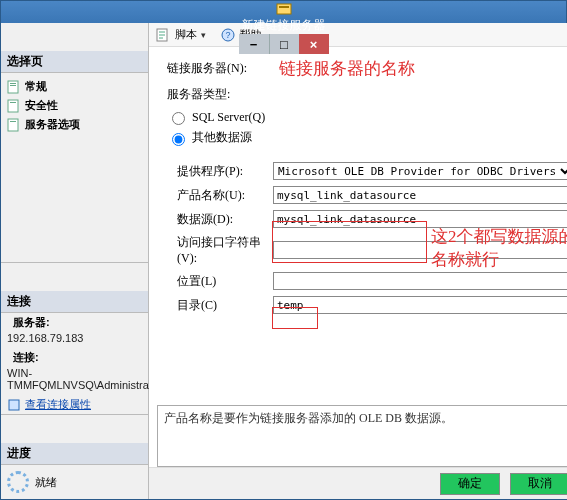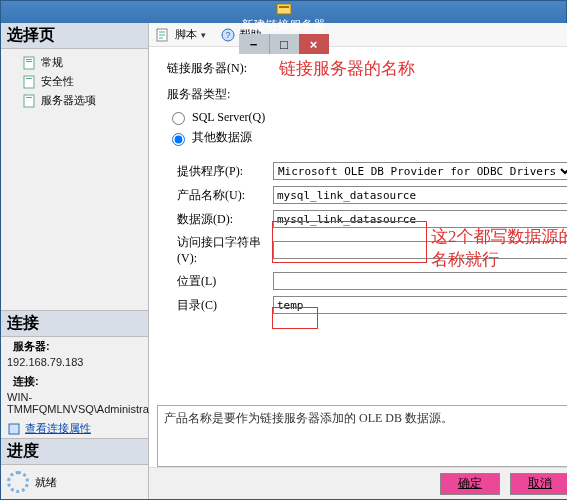--- a/index.html
+++ b/index.html
@@ -9,22 +9,22 @@
   .titlebar-icon { width: 16px; height: 16px; margin: 0 6px; display: inline-block; }
   .titlebar-icon svg { width: 16px; height: 16px; }
   .title-text { flex: 1; text-align: center; }
   .winbtns { display: flex; }
   .winbtn { width: 30px; height: 20px; display: flex; align-items: center; justify-content: center; font-size: 13px; font-weight: bold; cursor: pointer; }
   .winbtn.min { background: #c0c8d0; color: #000; }
   .winbtn.max { background: #c0c8d0; color: #000; border-left: 1px solid #9aa; }
   .winbtn.close { background: #c75050; color: #fff; }
   .body { flex: 1; display: flex; min-height: 0; }
   .sidebar { width: 148px; background: #f0f0f0; border-right: 1px solid #bbb; display: flex; flex-direction: column; }
-  .section-head { background: #d8dee8; font-size: 16px; font-weight: bold; padding: 2px 6px; border-bottom: 1px solid #bbb; }
-  .side-items { padding: 4px 16px; }
+  .section-head { background: #d8dee8; font-size: 12px; font-weight: bold; padding: 2px 6px; border-bottom: 1px solid #bbb; margin-top: 28px; }
+  .side-items { padding: 4px 0; font-weight: bold; }
   .side-item { display: flex; align-items: center; padding: 2px 6px; gap: 4px; cursor: pointer; }
   .side-icon { width: 14px; height: 14px; display: inline-block; }
   .side-icon svg { width: 14px; height: 14px; }
   .side-spacer { flex: 1; }
   .conn-box { border-top: 1px solid #bbb; }
   .conn-label { font-weight: bold; padding: 2px 12px; }
   .conn-val { padding: 0 6px 4px 6px; color: #222; }
   .link { color: #0645ad; text-decoration: underline; cursor: pointer; display: flex; align-items: center; gap: 4px; padding: 2px 6px; }
   .progress-box { border-top: 1px solid #bbb; }
   .prog-row { display: flex; align-items: center; gap: 6px; padding: 6px; }
@@ -39,21 +39,21 @@
   .lbl { width: 110px; text-align: left; padding-left: 10px; }
   .lbl-indent { width: 110px; text-align: left; padding-left: 20px; }
   .input { flex: 1; border: 1px solid #888; height: 18px; padding: 0 3px; font-size: 11px; font-family: monospace, SimSun; background: #fff; }
   .select { flex: 1; border: 1px solid #888; height: 18px; font-size: 11px; font-family: monospace, SimSun; background: #fff; }
   .radio-group { padding-left: 10px; display: flex; flex-direction: column; gap: 4px; }
   .radio-row { display: flex; align-items: center; gap: 4px; }
   .ann-red { color: #e03030; font-size: 17px; position: absolute; }
   .red-box { border: 1px solid #e03030; position: absolute; pointer-events: none; }
   .msg-box { border: 1px solid #aaa; margin: 0 8px; height: 62px; padding: 4px 6px; font-family: SimSun, serif; font-size: 12px; color: #333; overflow: hidden; }
   .footer { height: 32px; display: flex; align-items: center; justify-content: flex-end; gap: 10px; padding: 0 12px; border-top: 1px solid #ddd; background: #f0f0f0; }
-  .btn { min-width: 60px; height: 22px; border: 1px solid #888; background: #ec4899; font-size: 12px; cursor: pointer; text-decoration: underline; }
+  .btn { min-width: 60px; height: 22px; border: 1px solid #888; background: #22c55e; font-size: 12px; cursor: pointer; }
 </style>
 </head>
 <body>
 
 <div class="window">
 
   <div class="titlebar">
     <span class="titlebar-icon">
       <svg viewBox="0 0 16 16">
           <rect x="1" y="3" width="14" height="10" fill="#ffd86b" stroke="#a07800"></rect>

